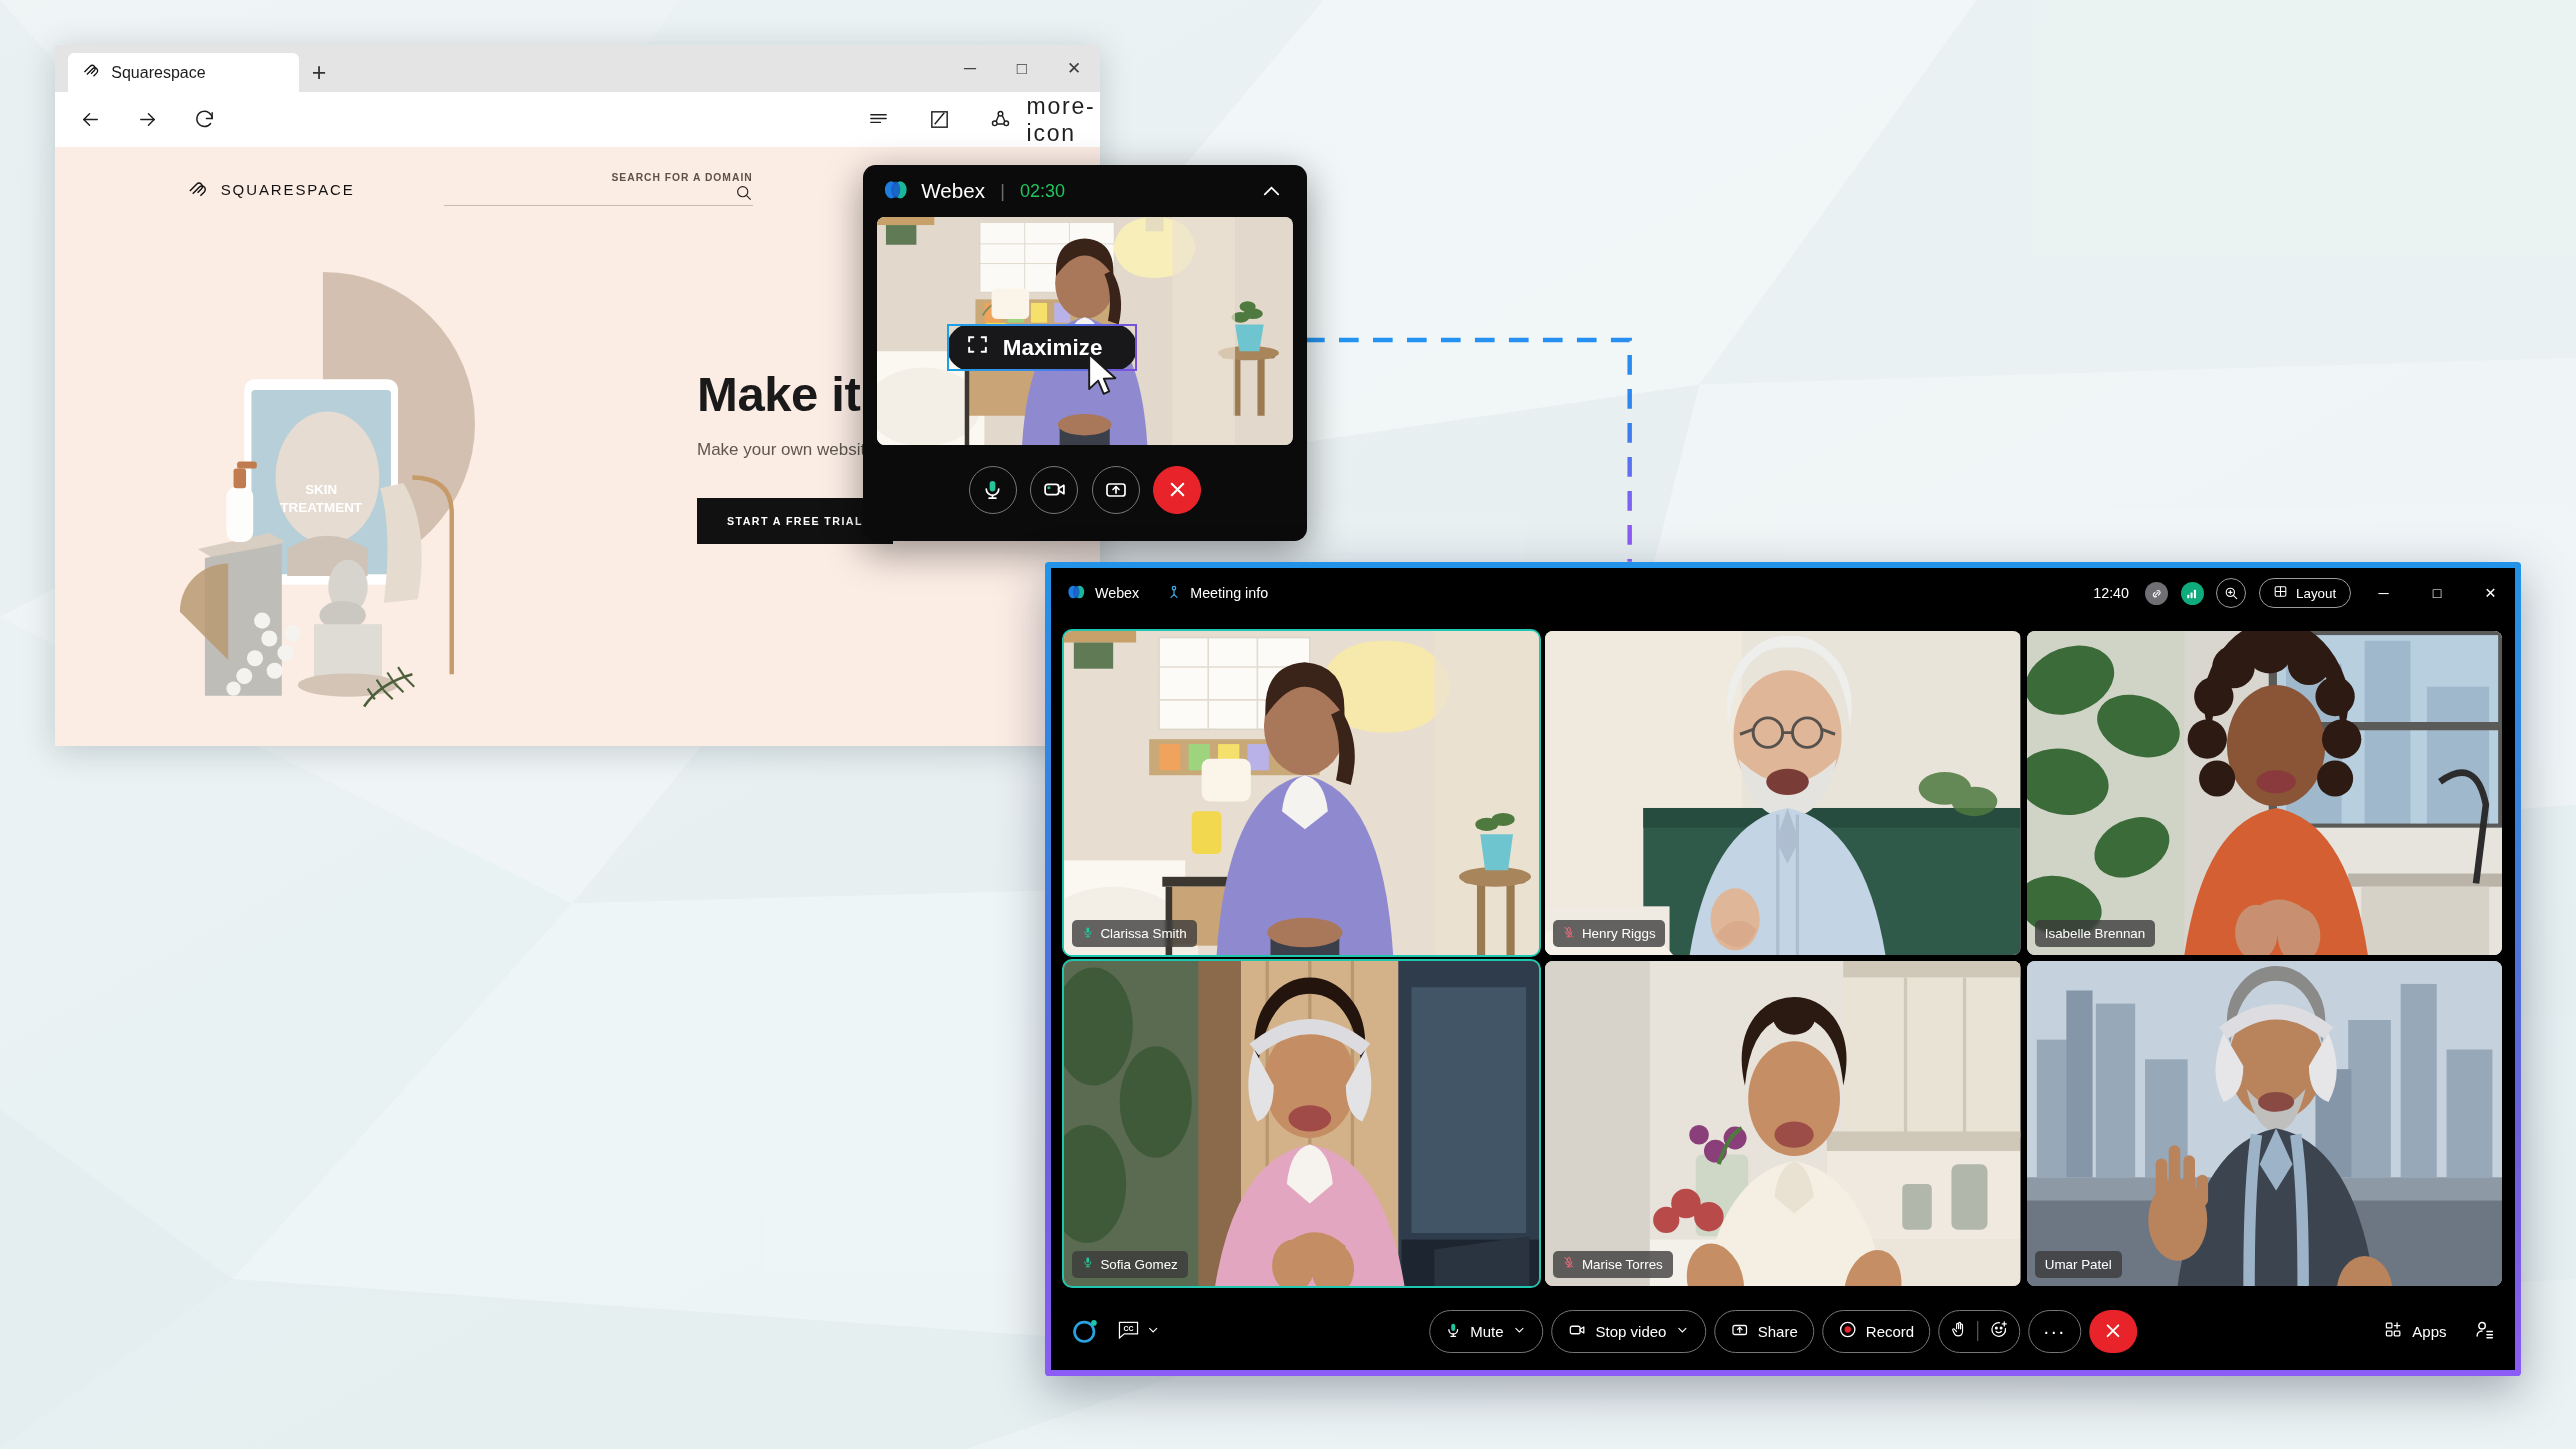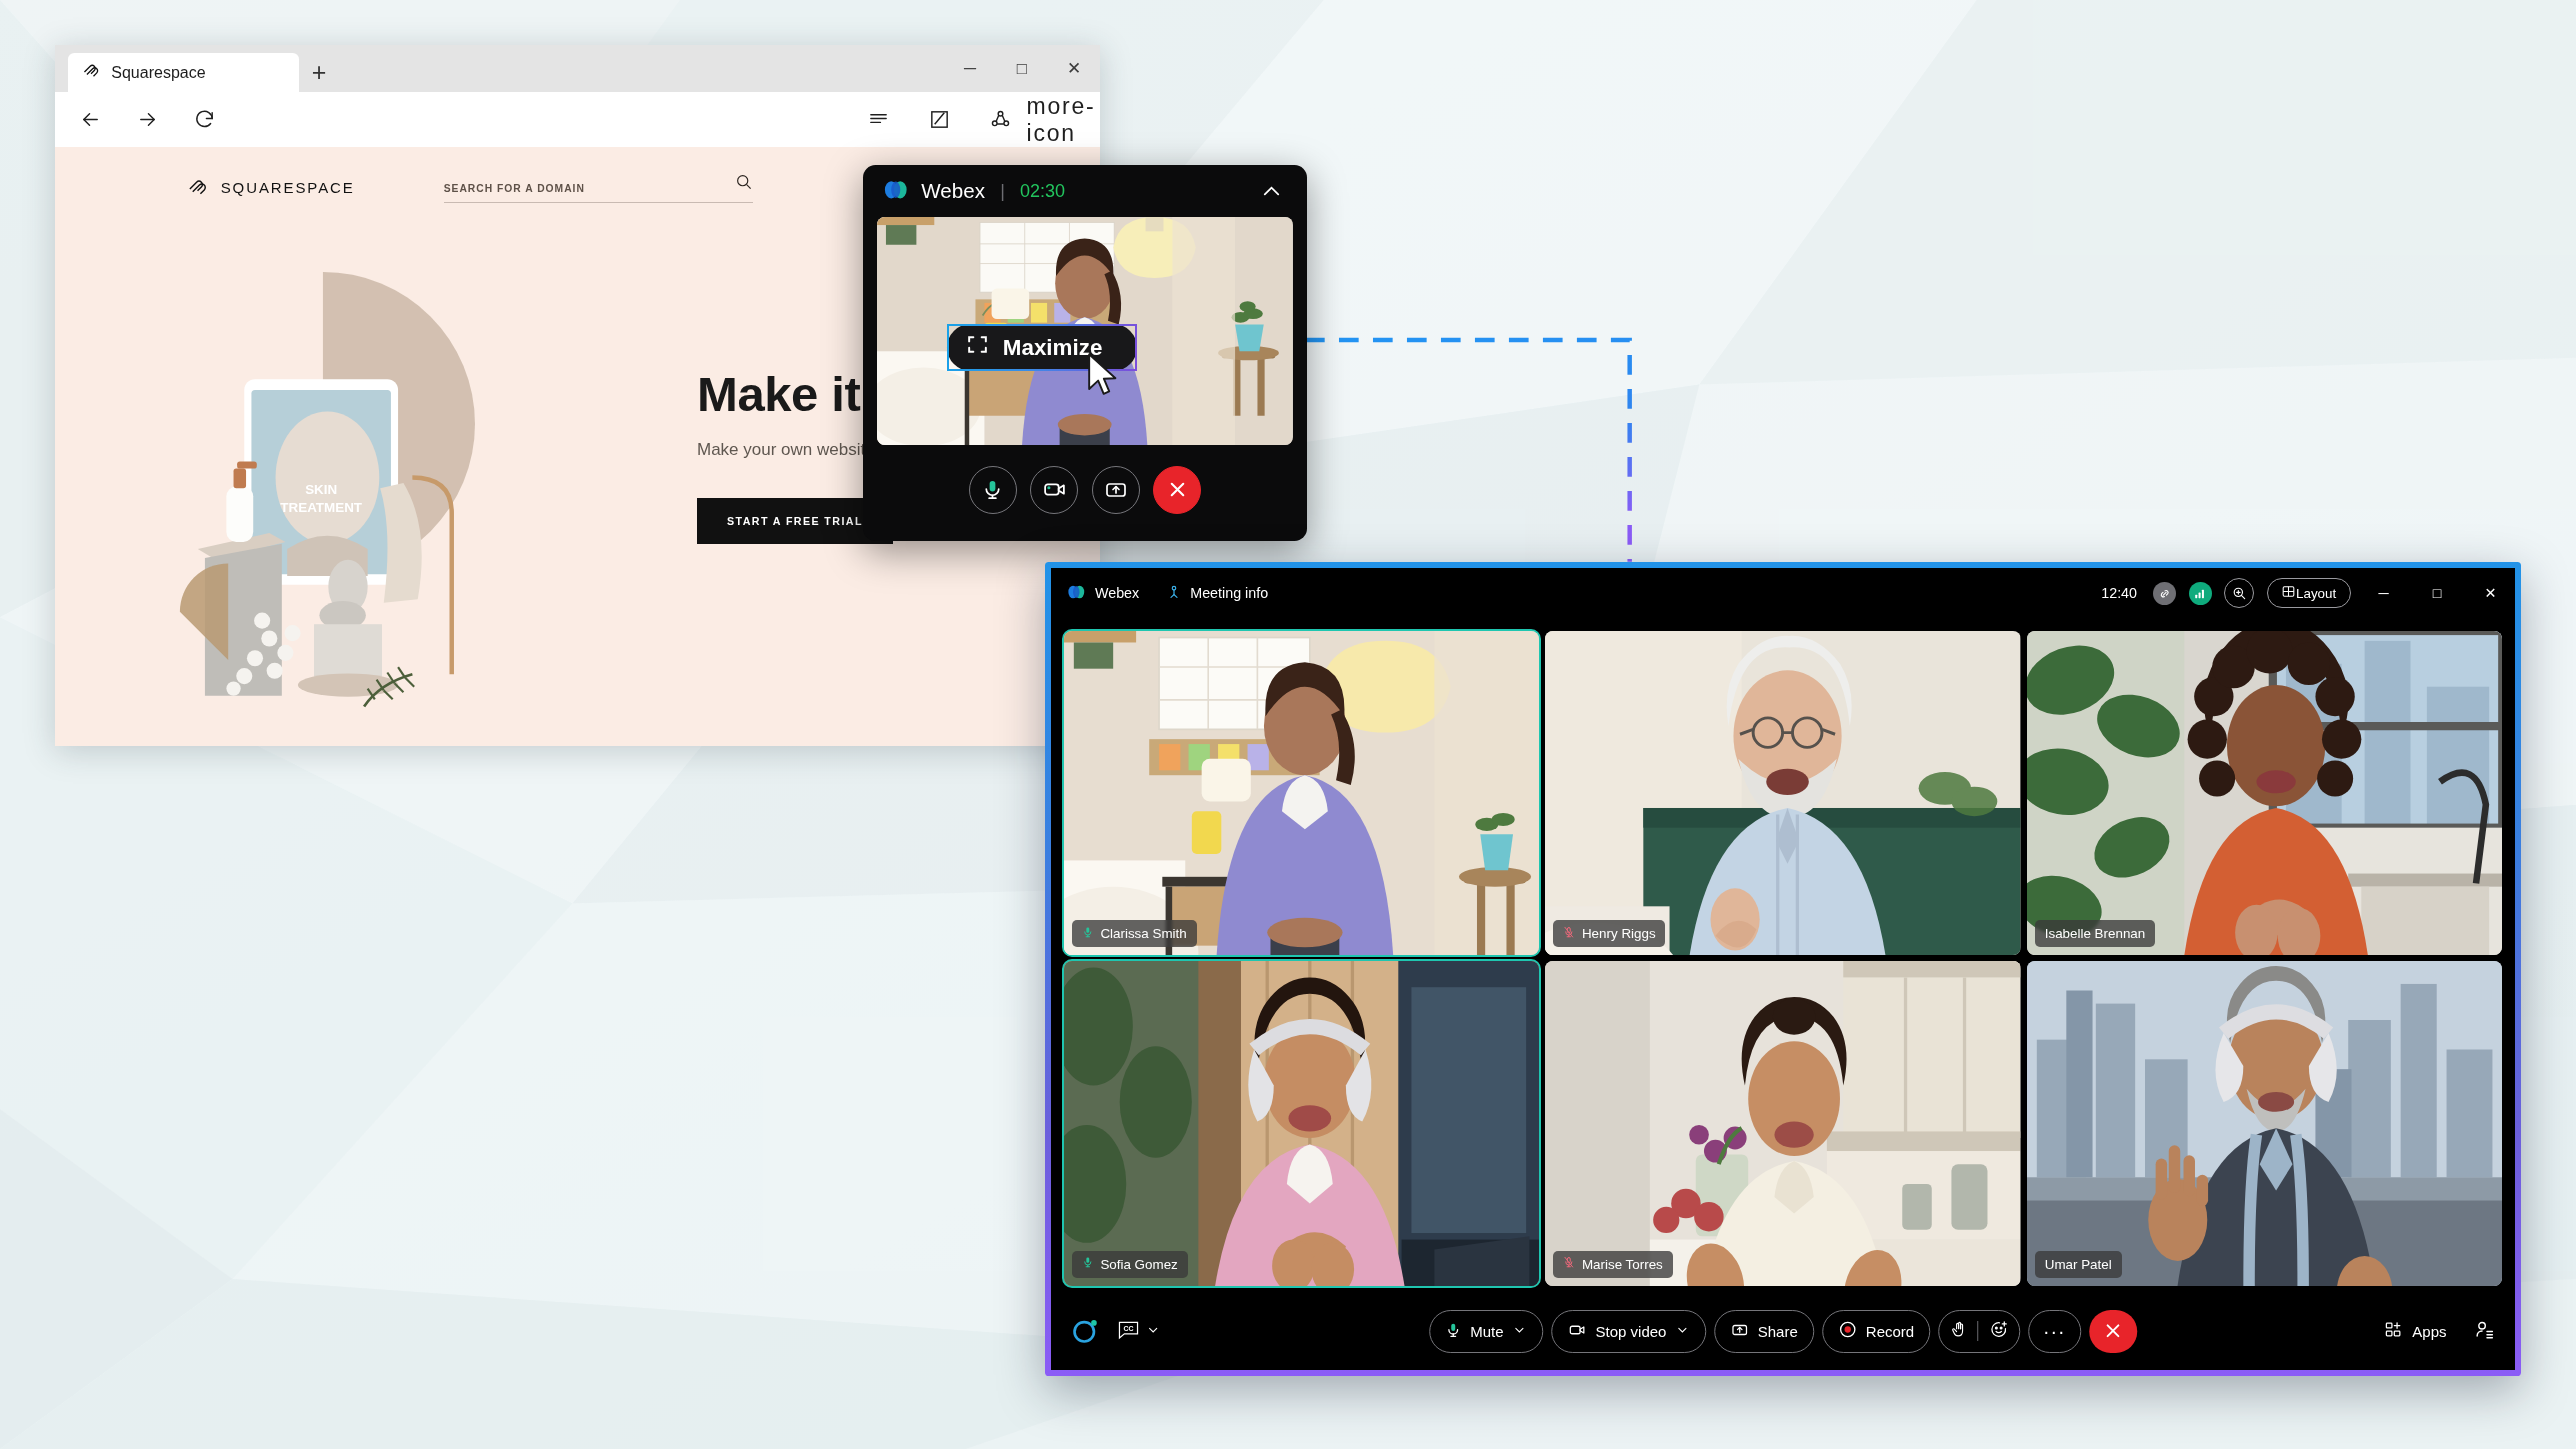--- a/index.html
+++ b/index.html
@@ -96,22 +96,21 @@
     padding: 25px 0 0 132px; gap: 0;
   }
   .sq-logo { display: flex; align-items: center; gap: 10.7px; }
   .sq-logo-text {
     font-size: 15px; letter-spacing: 1.9px; color: #121212; font-weight: 400;
   }
   .sq-search {
     margin-left: 89px;
     width: 309px;
     border-bottom: 1.3px solid #c9bab2;
-    padding-bottom: 8px;
-    display: flex; align-items: flex-end; justify-content: space-between;
+    display: flex; align-items: flex-end; justify-content: space-between; flex-direction: column;
   }
   .sq-search-ph {
     font-size: 10.3px; letter-spacing: 1px; color: #5e5148; font-weight: 700;
   }
   .sq-hero-text {
     position: absolute; left: 642px; top: 219px; width: 376px;
   }
   .sq-head1 {
     font-size: 49px; color: #1a1a1a; font-weight: 700; letter-spacing: -0.4px;
     white-space: nowrap;
@@ -219,21 +218,21 @@
   .mh-item { display: flex; align-items: center; gap: 8px; font-size: 14.3px; }
   .mh-item + .mh-item { margin-left: 27px; }
   .mh-right { margin-left: auto; display: flex; align-items: center; gap: 12.5px; padding-right: 3.6px;}
   .mh-time { font-size: 14.3px; color: #fff; margin-right: 3.6px; }
   .badge-circ { width: 23px; height: 23px; border-radius: 50%; display:flex; align-items:center; justify-content:center; }
   .badge-gray { background: #6f6f74; }
   .badge-green { background: #0fab7d; }
   .zoom-btn { width: 30px; height: 30px; border-radius: 50%; border: 1.3px solid #9a9a9f; display:flex; align-items:center; justify-content:center; }
   .layout-btn {
     height: 30px; border-radius: 16px; border: 1.3px solid #9a9a9f;
-    padding: 0 13.4px; display: flex; align-items: center; gap: 0;
+    padding: 0 13.4px; display: flex; align-items: center; gap: 8px;
     color: #fff; font-size: 13.4px;
   }
   .mh-wc { width: 41px; height: 50px; display: flex; align-items: center; justify-content: center; color: #fff; font-size: 14.3px; }
 
   
   .meet-stage {
     flex: 1 1 auto;
     padding: 12.5px 12.5px 7.2px 12.5px;
     display: grid;
     grid-template-columns: repeat(3, 1fr);

